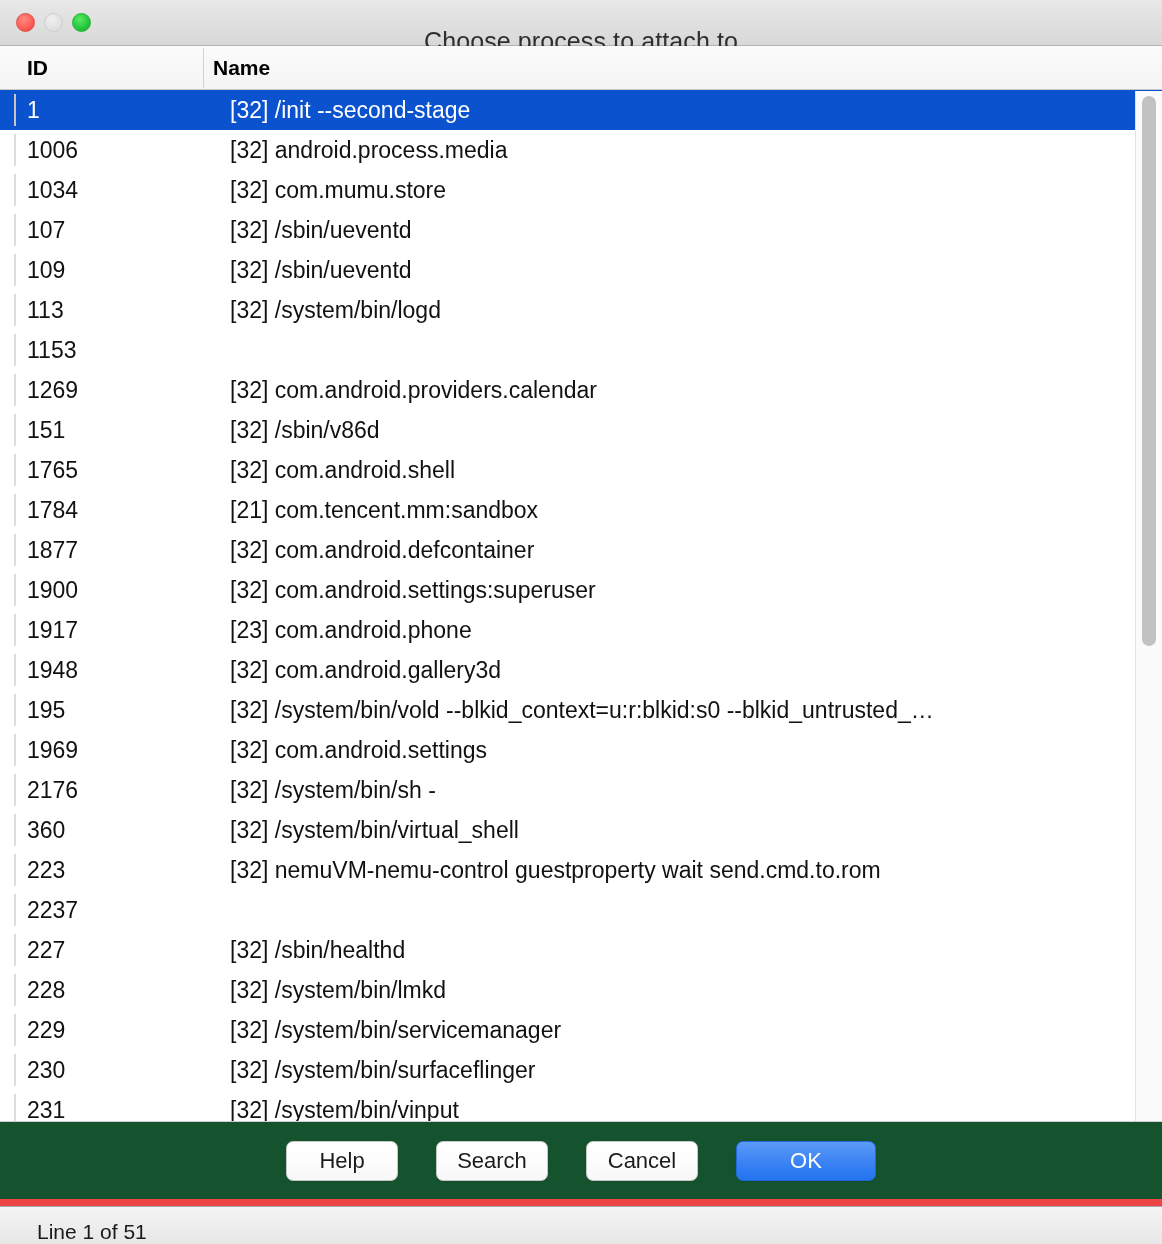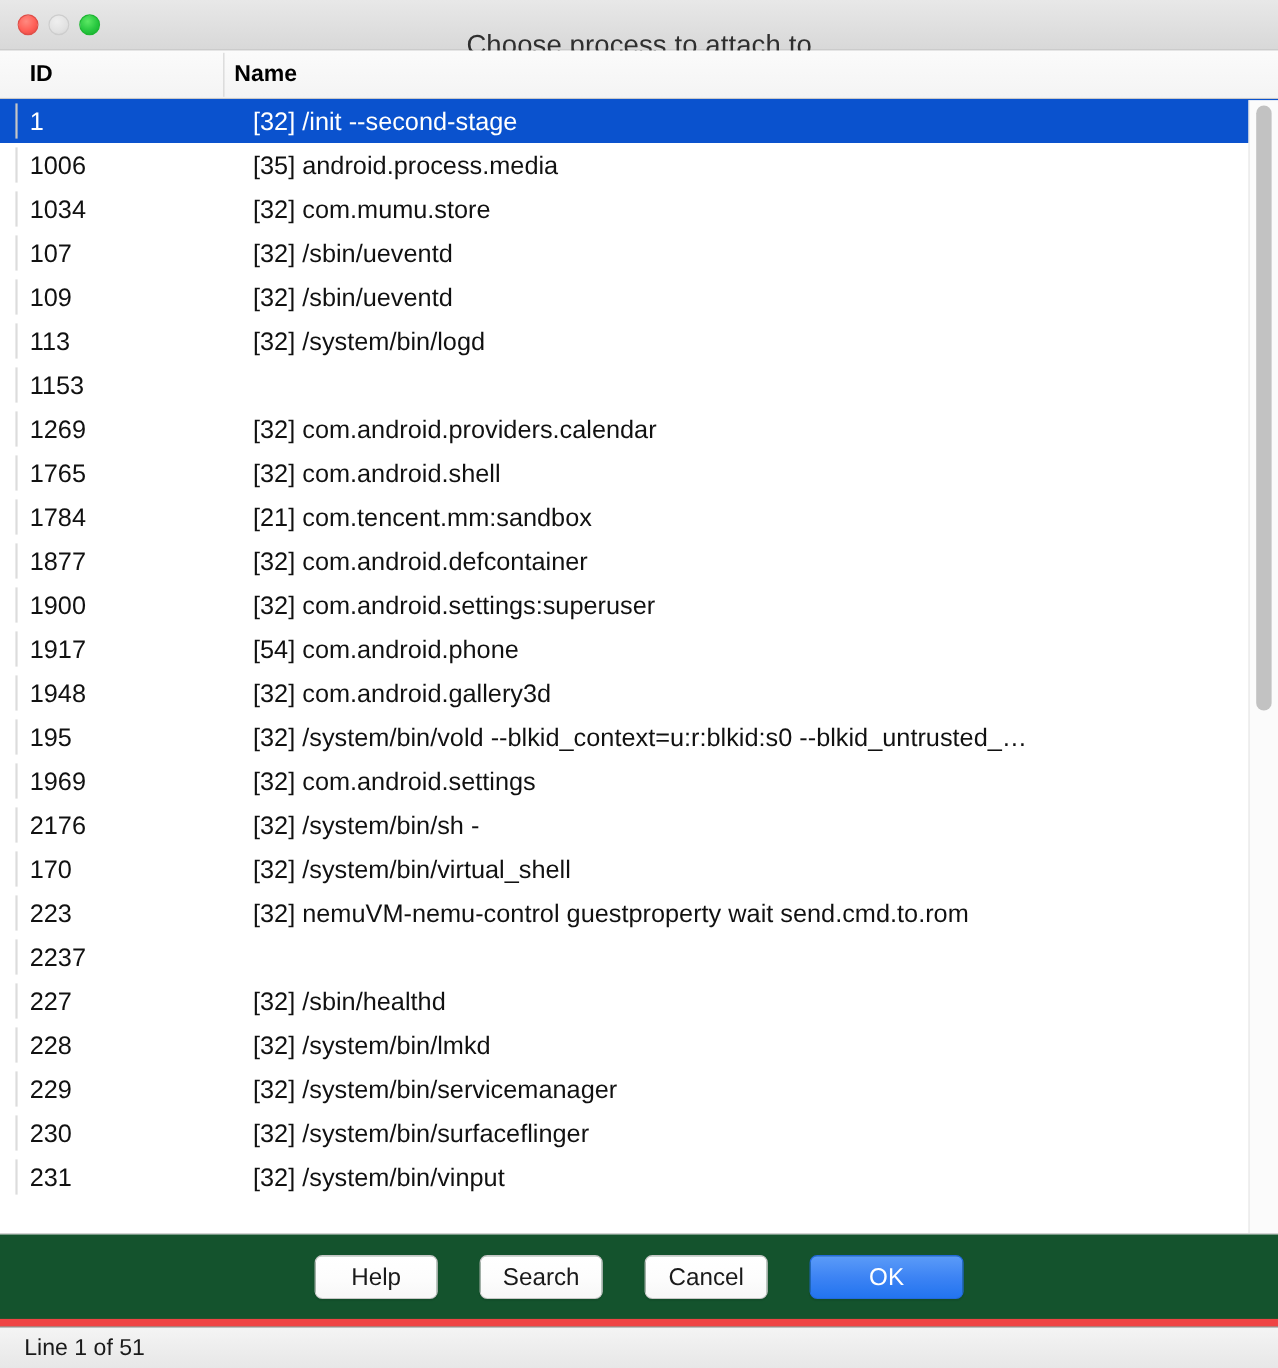--- a/index.html
+++ b/index.html
@@ -215,22 +215,22 @@
     border: 1px solid #2269dc;
     min-width: 140px;
   }
 
   
   .statusbar {
     flex: 0 0 38px;
     height: 38px;
     background: linear-gradient(to bottom, #f4f4f4 0%, #e7e7e7 100%);
     display: flex;
-    align-items: center;
-    padding-left: 22px;
+    align-items: flex-end;
+    padding-left: 37px;
     box-sizing: border-box;
     border-top: 1px solid #a8a8a8;
   }
   .status-text {
     font-size: 21px;
     color: #1a1a1a;
   }
 </style>
 </head>
 <body>
@@ -256,21 +256,21 @@
     <div class="rows-viewport">
       <div class="rows" id="rows">
           <div class="row selected">
             <div class="gutter-tick"></div>
             <div class="cell-id">1</div>
             <div class="cell-name">[32] /init --second-stage</div>
           </div>
           <div class="row">
             <div class="gutter-tick"></div>
             <div class="cell-id">1006</div>
-            <div class="cell-name">[35] android.process.media</div>
+            <div class="cell-name">[32] android.process.media</div>
           </div>
           <div class="row">
             <div class="gutter-tick"></div>
             <div class="cell-id">1034</div>
             <div class="cell-name">[32] com.mumu.store</div>
           </div>
           <div class="row">
             <div class="gutter-tick"></div>
             <div class="cell-id">107</div>
             <div class="cell-name">[32] /sbin/ueventd</div>
@@ -289,20 +289,25 @@
             <div class="gutter-tick"></div>
             <div class="cell-id">1153</div>
           </div>
           <div class="row">
             <div class="gutter-tick"></div>
             <div class="cell-id">1269</div>
             <div class="cell-name">[32] com.android.providers.calendar</div>
           </div>
           <div class="row">
             <div class="gutter-tick"></div>
+            <div class="cell-id">151</div>
+            <div class="cell-name">[32] /sbin/v86d</div>
+          </div>
+          <div class="row">
+            <div class="gutter-tick"></div>
             <div class="cell-id">1765</div>
             <div class="cell-name">[32] com.android.shell</div>
           </div>
           <div class="row">
             <div class="gutter-tick"></div>
             <div class="cell-id">1784</div>
             <div class="cell-name">[21] com.tencent.mm:sandbox</div>
           </div>
           <div class="row">
             <div class="gutter-tick"></div>
@@ -310,21 +315,21 @@
             <div class="cell-name">[32] com.android.defcontainer</div>
           </div>
           <div class="row">
             <div class="gutter-tick"></div>
             <div class="cell-id">1900</div>
             <div class="cell-name">[32] com.android.settings:superuser</div>
           </div>
           <div class="row">
             <div class="gutter-tick"></div>
             <div class="cell-id">1917</div>
-            <div class="cell-name">[54] com.android.phone</div>
+            <div class="cell-name">[23] com.android.phone</div>
           </div>
           <div class="row">
             <div class="gutter-tick"></div>
             <div class="cell-id">1948</div>
             <div class="cell-name">[32] com.android.gallery3d</div>
           </div>
           <div class="row">
             <div class="gutter-tick"></div>
             <div class="cell-id">195</div>
             <div class="cell-name">[32] /system/bin/vold --blkid_context=u:r:blkid:s0 --blkid_untrusted_…</div>
@@ -334,21 +339,21 @@
             <div class="cell-id">1969</div>
             <div class="cell-name">[32] com.android.settings</div>
           </div>
           <div class="row">
             <div class="gutter-tick"></div>
             <div class="cell-id">2176</div>
             <div class="cell-name">[32] /system/bin/sh -</div>
           </div>
           <div class="row">
             <div class="gutter-tick"></div>
-            <div class="cell-id">170</div>
+            <div class="cell-id">360</div>
             <div class="cell-name">[32] /system/bin/virtual_shell</div>
           </div>
           <div class="row">
             <div class="gutter-tick"></div>
             <div class="cell-id">223</div>
             <div class="cell-name">[32] nemuVM-nemu-control guestproperty wait send.cmd.to.rom</div>
           </div>
           <div class="row">
             <div class="gutter-tick"></div>
             <div class="cell-id">2237</div>

